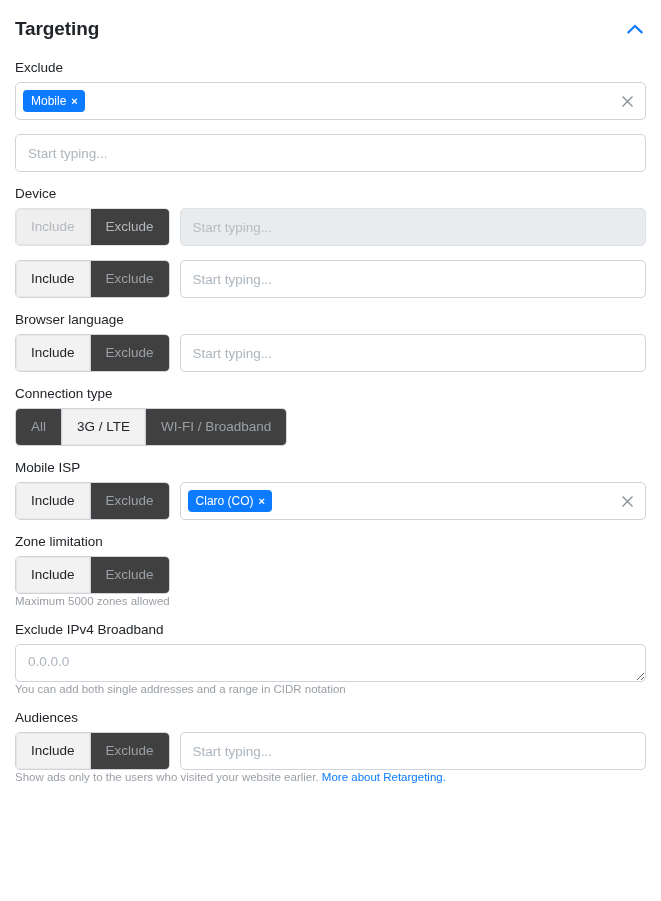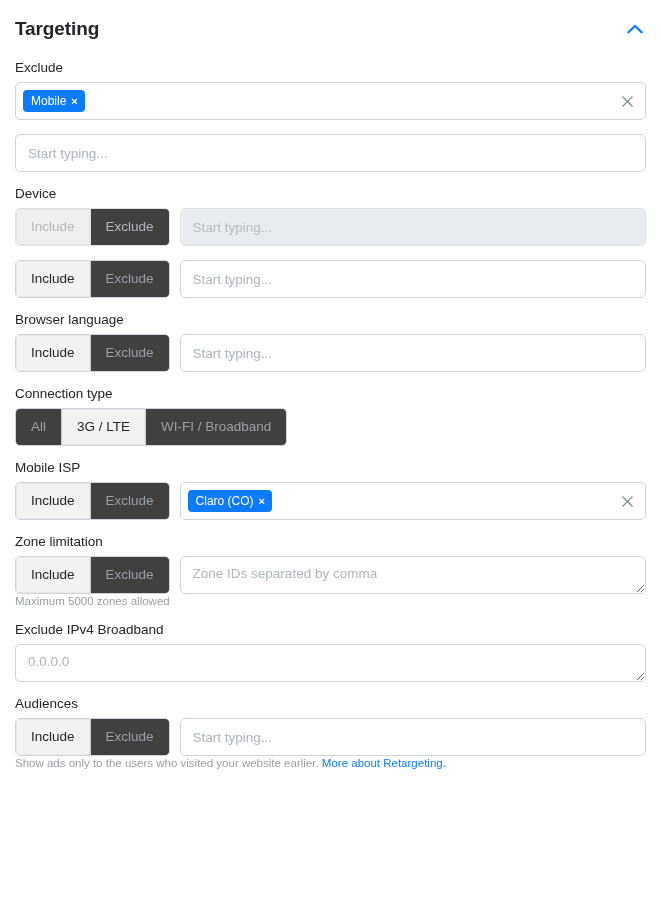--- a/index.html
+++ b/index.html
@@ -303,30 +303,30 @@
     </div>
   </div>
 
   <div class="field">
     <label class="field-label">Zone limitation</label>
     <div class="field-row">
       <div class="btn-group">
         <button class="seg active">Include</button>
         <button class="seg muted">Exclude</button>
       </div>
-      <textarea class="textarea" placeholder="Zone IDs separated by comma" style=""></textarea>
     </div>
     <div class="helper">Maximum 5000 zones allowed</div>
   </div>
 
   <div class="field">
     <label class="field-label">Exclude IPv4 Broadband</label>
     <div class="field-row">
       <textarea class="textarea full" placeholder="0.0.0.0" style=""></textarea>
     </div>
+    <div class="helper">You can add both single addresses and a range in CIDR notation</div>
   </div>
 
   <div class="field">
     <label class="field-label">Audiences</label>
     <div class="field-row">
       <div class="btn-group">
         <button class="seg active">Include</button>
         <button class="seg muted">Exclude</button>
       </div>
       <input class="input" type="text" placeholder="Start typing..." style="">

